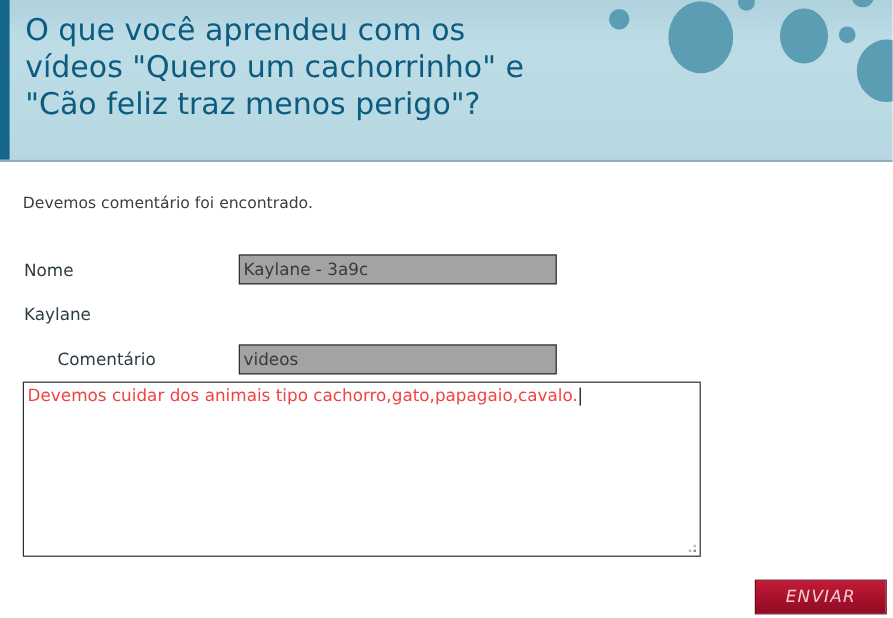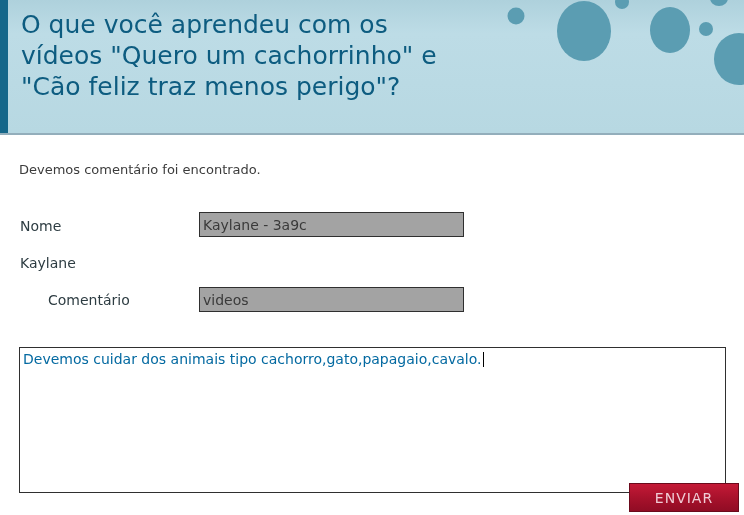--- a/index.html
+++ b/index.html
@@ -45,44 +45,45 @@
   .text-input {
     position:absolute; left:199px; width:265px; height:25px;
     border:1px solid #2f2f2f; background:#a3a3a3;
     font-family:"DejaVu Sans", sans-serif;
     font-size:14px; color:#3a3a3a; padding:2px 3px; outline:none;
   }
   .inp-nome    { top:212px; }
   .inp-assunto { top:252px;margin-top:35px; }
 
   .comment-box {
-    position:absolute; left:19px; top:318px; width:707px; height:146px;
+    position:absolute; left:19px; top:318px; width:565px; height:146px;
     border:1px solid #2f2f2f; background:#ffffff;
-    font-size:14px; color:#0369a1; padding:2px 3px;
-    line-height:18px; overflow:hidden; cursor:text;margin-top:29px;
+    font-size:14px; color:#ef4444; padding:2px 3px;
+    line-height:18px; overflow:hidden; cursor:text;
   }
   .caret {
     display:inline-block; width:1px; height:15px;
     background:#000; vertical-align:text-bottom; margin-left:1px;
   }
   .resize-grip {
     position:absolute; right:3px; bottom:3px; width:2px; height:2px;
     background:#8a8a8a;
     box-shadow:-4px 0 0 #b5b5b5, 0 -4px 0 #b5b5b5;
     cursor:nwse-resize;
   }
 
   
   .submit-btn {
     position:absolute; left:629px; top:483px; width:110px; height:29px;
     background:linear-gradient(180deg,#c41a37 0%, #a6112b 55%, #900c24 100%);
     border:1px solid #6b0a1c;
     color:#f0ccd5; font-family:"DejaVu Sans", sans-serif;
     font-size:14px; letter-spacing:1px; text-align:center;
     cursor:pointer;
+    font-style:italic;
   }
 </style>
 </head>
 <body>
 
 <div class="page">
 
   <div class="header">
     <svg class="bubbles" viewBox="0 0 744 133" xmlns="http://www.w3.org/2000/svg">
       <g fill="#5b9db2">

